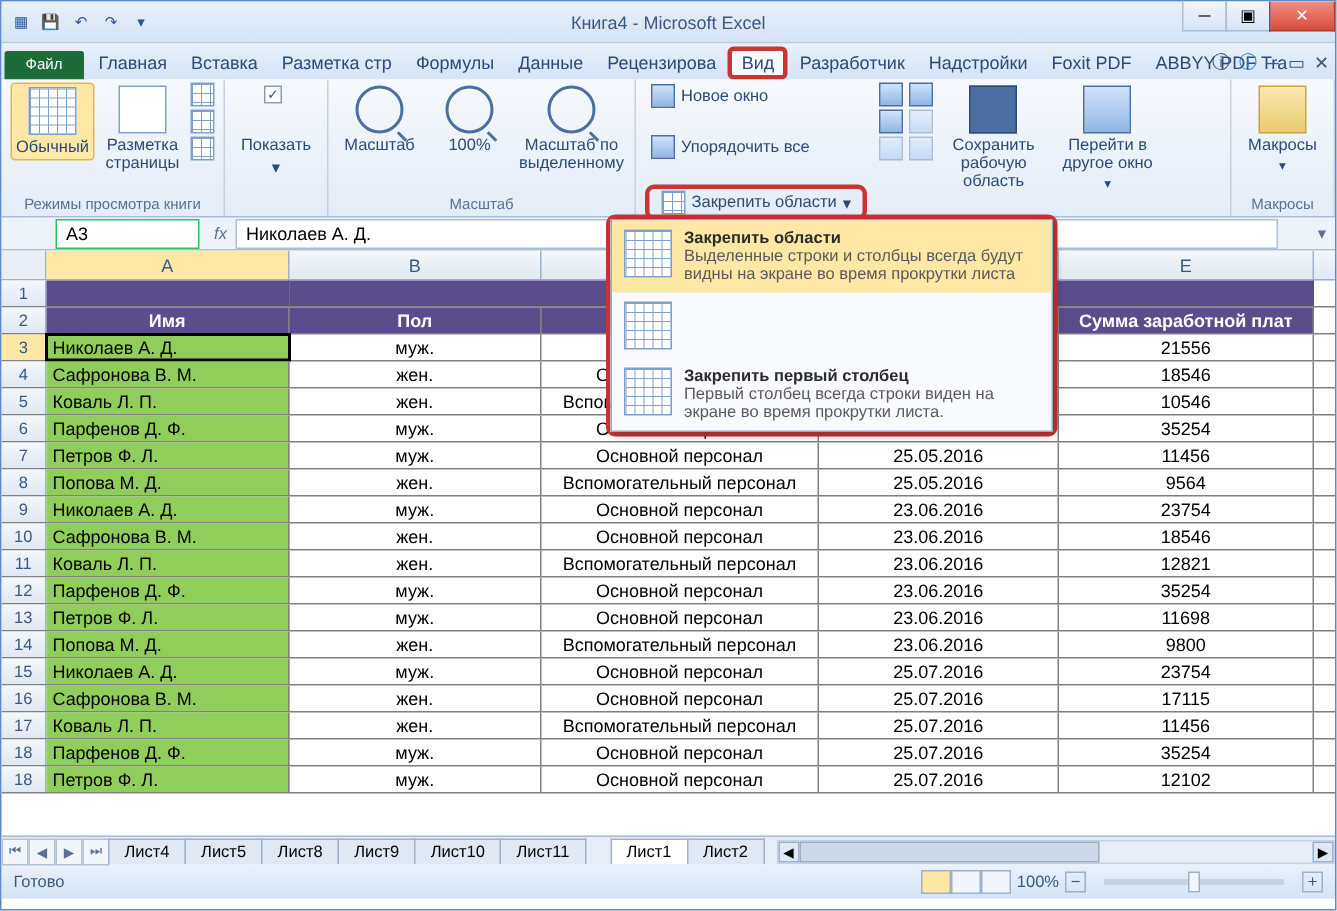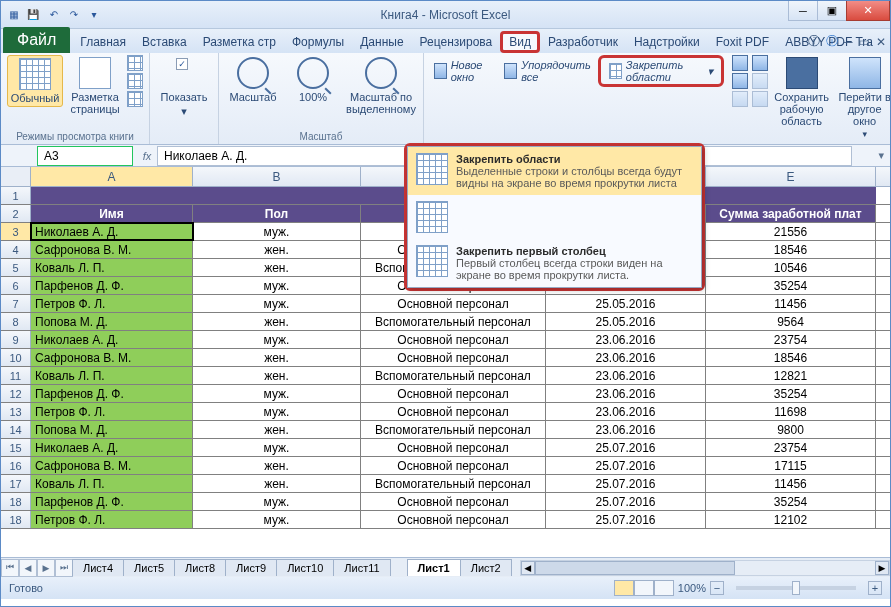--- a/index.html
+++ b/index.html
@@ -9,21 +9,21 @@
 .title-bar { height: 28px; background: linear-gradient(#e8f0fa,#d5e3f5); display: flex; align-items: center; position: relative; border-bottom: 1px solid #b6c8de; }
 .qat { display: flex; gap: 2px; padding-left: 4px; }
 .qat-btn { width: 18px; height: 18px; display: flex; align-items: center; justify-content: center; font-size: 10px; color: #2a579b; }
 .title-text { position: absolute; left: 0; right: 0; text-align: center; font-size: 12px; color: #3b597f; }
 .win-controls { position: absolute; right: 0; top: 0; display: flex; }
 .win-btn { width: 30px; height: 20px; border: 1px solid #aabcd6; border-top: none; background: linear-gradient(#f0f5fb,#d7e4f5); display: flex; align-items: center; justify-content: center; font-size: 11px; margin-left: -1px; }
 .win-btn.close { background: linear-gradient(#f28d86,#d94b3f); color: #fff; border-color: #a63c32; width: 44px; }
 
 
 .ribbon-tabs { height: 24px; display: flex; align-items: end; padding-left: 2px; background: linear-gradient(#e8f0fa,#d5e3f5); position: relative; }
-.file-tab { background: #1e6b3a; color: #fff; padding: 4px 14px; font-size: 16px; border-radius: 2px 2px 0 0; margin-right: 2px; }
+.file-tab { background: #1e6b3a; color: #fff; padding: 4px 14px; font-size: 10px; border-radius: 2px 2px 0 0; margin-right: 2px; }
 .tab { padding: 4px 8px; font-size: 12px; color: #2b4a75; cursor: pointer; margin-top: 48px; }
 .tab.active { background: #f6f9fd; border: 1px solid #a9bcd6; border-bottom: none; border-radius: 2px 2px 0 0; }
 .tab.highlighted { border: 3px solid #c93434; border-radius: 4px; padding: 1px 6px; }
 .help-controls { position: absolute; right: 4px; top: 4px; display: flex; gap: 6px; align-items: center; color: #3b597f; font-size: 12px; }
 .help-controls span { cursor: pointer; }
 
 
 .ribbon { height: 92px; background: linear-gradient(#f6f9fd,#e4ecf7); border-bottom: 1px solid #a9bcd6; display: flex; position: relative; }
 .ribbon-group { border-right: 1px solid #c6d2e2; padding: 2px 6px 2px 6px; display: flex; flex-direction: column; justify-content: space-between; }
 .group-label { text-align: center; font-size: 10px; color: #5a728f; padding-top: 2px; }
@@ -80,21 +80,21 @@
 .selcell { outline: 2px solid #000; outline-offset: -1px; }
 
 
 .wA { width: 162px; } .wB { width: 168px; } .wC { width: 185px; } .wD { width: 160px; } .wE { width: 170px; }
 
 
 .sheet-bar { height: 20px; background: #e6edf6; display: flex; align-items: center; border-top: 1px solid #a9bcd6; font-size: 11px; }
 .nav-btns { display: flex; }
 .nav-btn { width: 18px; height: 18px; border: 1px solid #b0bfd4; background: #f2f6fb; display: flex; align-items: center; justify-content: center; font-size: 9px; color: #5a728f; cursor: pointer; }
 .sheet-tab { padding: 2px 10px; border: 1px solid #9fb1ca; border-bottom: none; background: #e0e8f3; margin-left: -1px; cursor: pointer; }
-.sheet-tab.active { background: #fff; font-weight: bold; margin-left: 16px; }
+.sheet-tab.active { background: #fff; font-weight: normal; margin-left: 16px; }
 .hscroll { flex: 1; margin-left: 8px; height: 16px; background: #e6edf6; border: 1px solid #c6d2e2; position: relative; }
 .hscroll-thumb { position: absolute; left: 14px; width: 200px; top: 0; bottom: 0; background: #cdd9e9; border: 1px solid #9fb1ca; }
 .hscroll-btn { width: 14px; height: 14px; background: #e0e8f3; border: 1px solid #9fb1ca; font-size: 9px; display: flex; align-items: center; justify-content: center; position: absolute; top: 0; }
 
 
 .status-bar { height: 22px; background: linear-gradient(#e8f0fa,#d5e3f5); display: flex; align-items: center; justify-content: space-between; padding: 0 8px; font-size: 11px; color: #3b597f; }
 .view-btns { display: flex; gap: 0; }
 .view-btn { width: 20px; height: 16px; border: 1px solid #9fb1ca; background: #f2f6fb; cursor: pointer; }
 .view-btn.active { background: #ffe8a6; }
 .zoom-slider { width: 120px; height: 4px; background: #c6d2e2; margin: 0 8px; position: relative; }
@@ -190,21 +190,21 @@
         <div class="ic ic-lens"></div>
         <span style="white-space:pre-line">Масштаб по
 выделенному</span>
       </div>
     </div>
     <div class="group-label">Масштаб</div>
   </div>
 
   <div class="ribbon-group" style="flex:1">
     <div class="group-body">
-      <div style="display:flex;gap:1px;font-style:italic;">
+      <div style="display:flex;flex-direction:column;gap:16px;">
         <div class="freeze-row">
           <span class="mini-ic ic-window"></span>
           <span>Новое окно</span>
         </div>
         <div class="freeze-row">
           <span class="mini-ic ic-window"></span>
           <span>Упорядочить все</span>
         </div>
         <div class="freeze-highlight">
           <div class="freeze-row">

